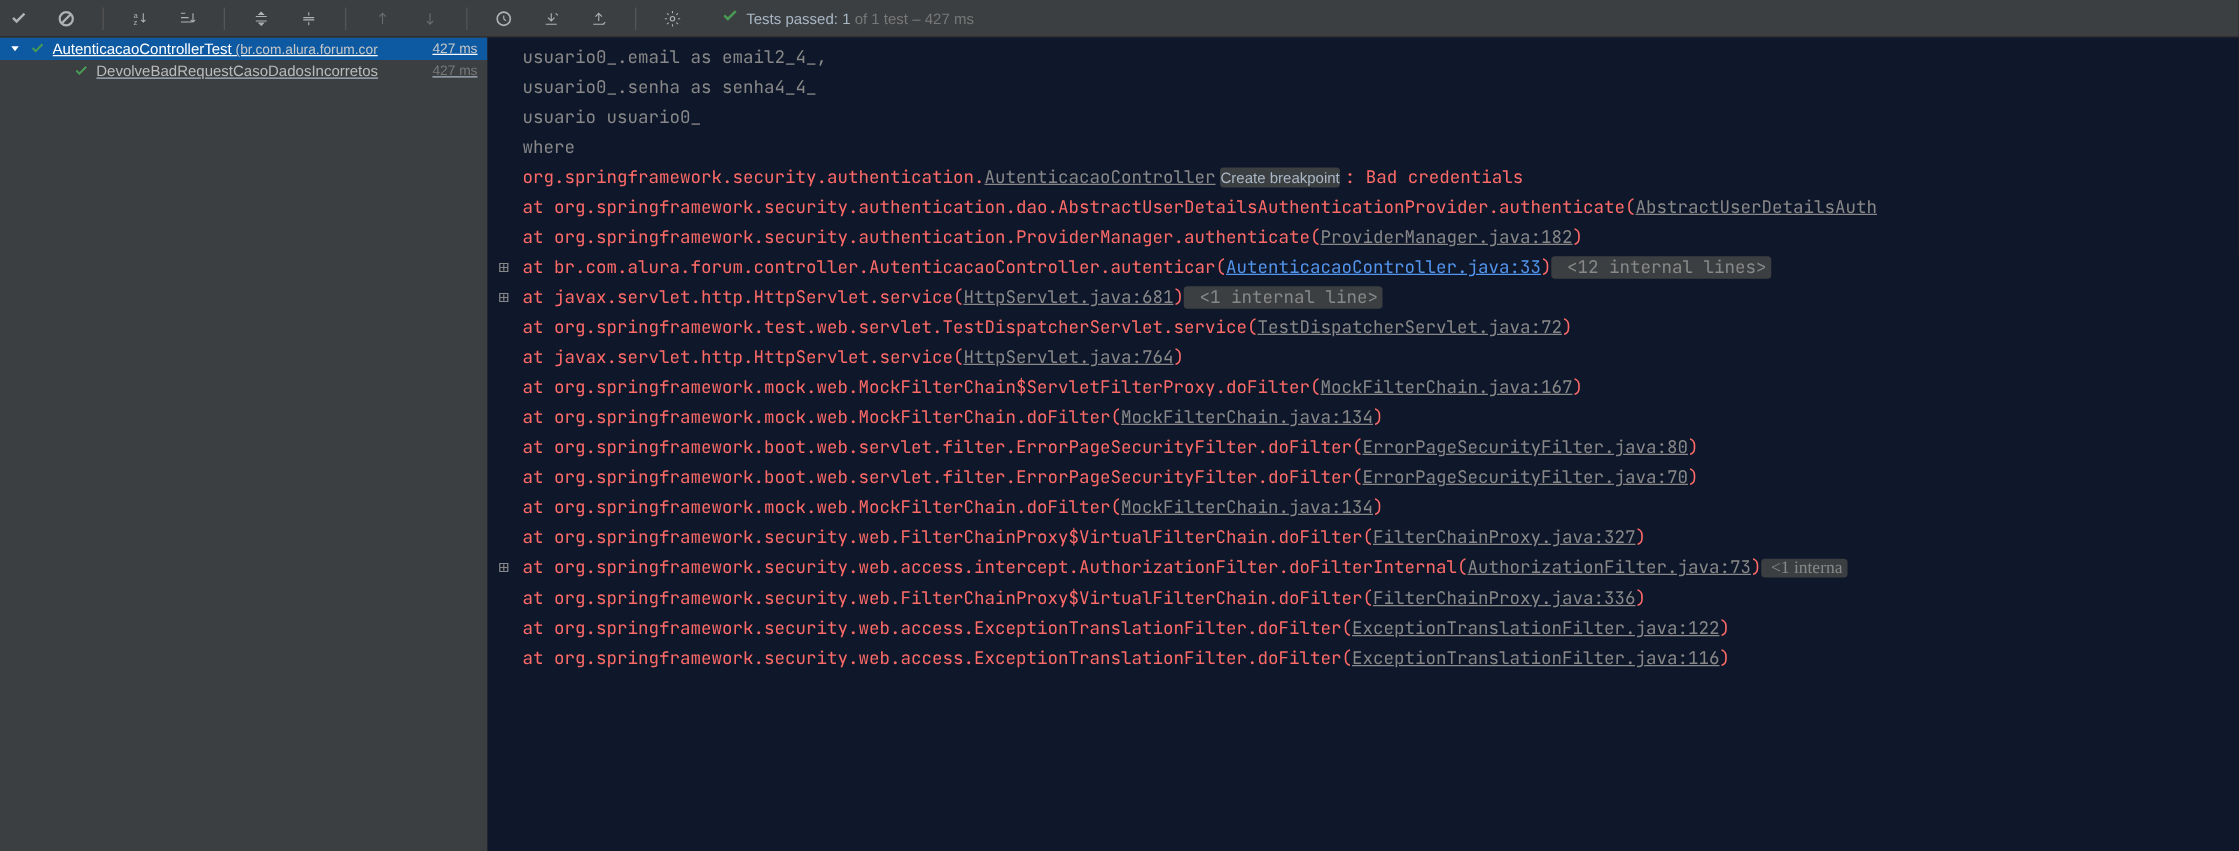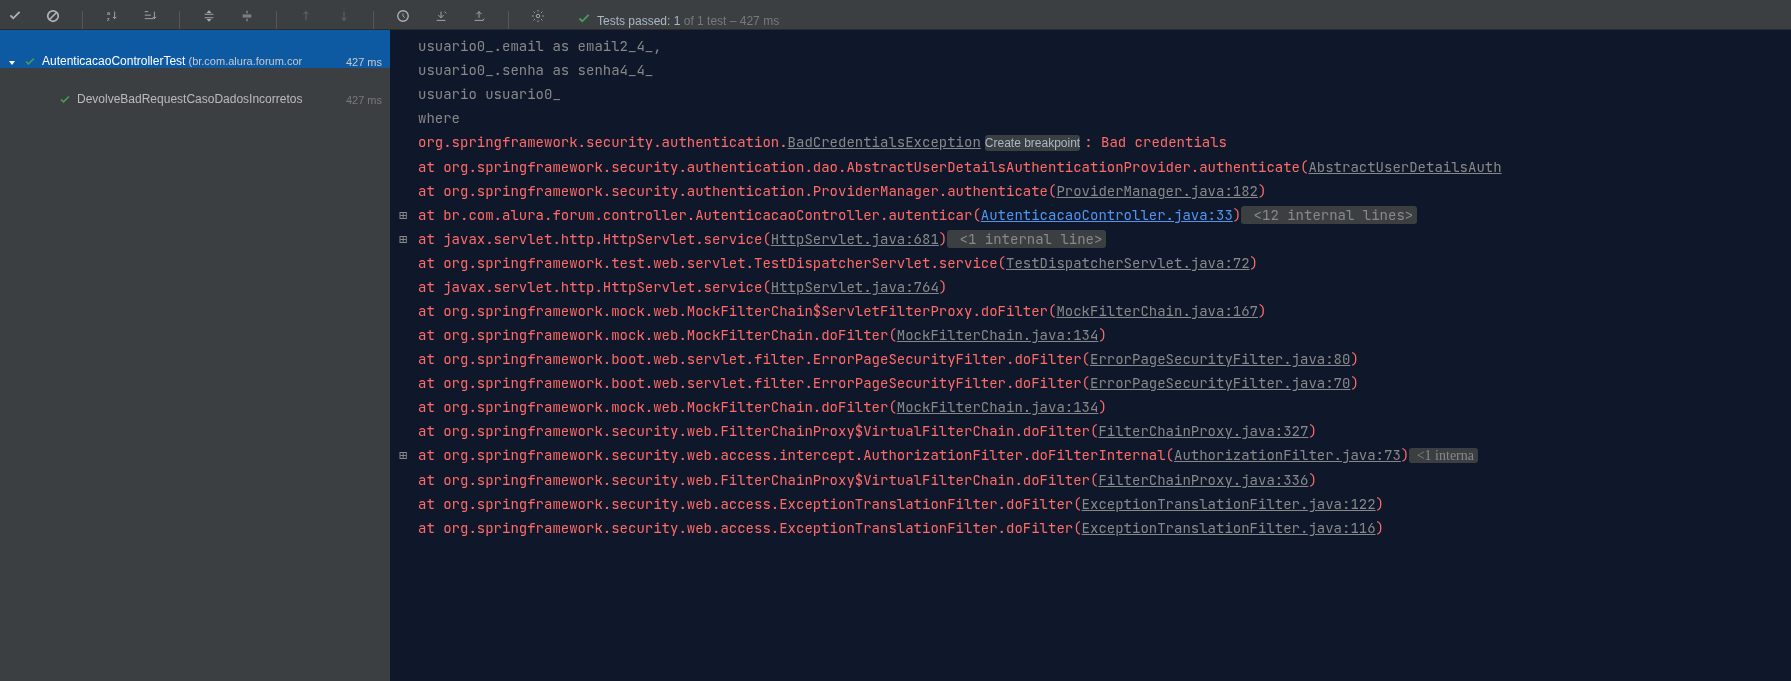--- a/index.html
+++ b/index.html
@@ -7,21 +7,21 @@
     background: #2b2b2b;
     font-family: "Segoe UI", Arial, sans-serif;
     font-size: 13px;
     color: #a9b7c6;
     overflow: hidden;
     width: 1791px;
     height: 681px;
   }
   .toolbar {
     display: flex;
-    align-items: flex-end;
+    align-items: center;
     height: 30px;
     background: #3c3f41;
     border-bottom: 1px solid #2b2b2b;
     padding: 0 2px;
     gap: 12px;
   }
   .tb-btn {
     width: 26px;
     height: 26px;
     display: flex;
@@ -52,25 +52,26 @@
     height: calc(100% - 30px);
   }
   .tree {
     width: 390px;
     background: #3c3f41;
     overflow: hidden;
     flex-shrink: 0;
   }
   .tree-row {
     display: flex;
-    align-items: flex-end;
-    height: 38px;
+    align-items: center;
+    height: 18px;
     padding-left: 6px;
     font-size: 12px;
     white-space: nowrap;
+    text-decoration: underline;
   }
   .tree-row.selected {
     background: #0d5aa3;
     color: #fff;
   }
   .tree-row .chev { width: 12px; display:inline-flex; justify-content:center; }
   .tree-row .ico { width: 16px; display:inline-flex; justify-content:center; align-items:center; margin: 0 4px; }
   .tree-row .ok svg { fill: #499c54; }
   .tree-row .label { flex: 1; overflow:hidden; text-overflow: ellipsis; }
   .tree-row .suffix { color: #787878; font-size: 11px; }
@@ -228,21 +229,21 @@
     </div>
   </div>
 
   <div class="console">
     <div class="line sql">        usuario0_.email as email2_4_,</div>
     <div class="line sql">        usuario0_.senha as senha4_4_ </div>
     <div class="line sql">        usuario usuario0_ </div>
     <div class="line sql">    where</div>
 
     <div class="line">
-      <span class="err">org.springframework.security.authentication.</span><span class="lnkg">BadCredentialsException</span><span class="btn-pill">Create breakpoint</span><span class="err">: Bad credentials</span>
+      <span class="err">org.springframework.security.authentication.</span><span class="lnkg">AutenticacaoController</span><span class="btn-pill">Create breakpoint</span><span class="err">: Bad credentials</span>
     </div>
 
     <div class="line"><span class="err">	at org.springframework.security.authentication.dao.AbstractUserDetailsAuthenticationProvider.authenticate(</span><span class="lnkg">AbstractUserDetailsAuth</span></div>
     <div class="line"><span class="err">	at org.springframework.security.authentication.ProviderManager.authenticate(</span><span class="lnkg">ProviderManager.java:182</span><span class="err">)</span></div>
     <div class="line" style="position:relative;"><span class="gutter-exp">⊞</span><span class="err">	at br.com.alura.forum.controller.AutenticacaoController.autenticar(</span><span class="lnk">AutenticacaoController.java:33</span><span class="err">)</span><span class="dim" style="background:#3c3f41;padding:0 4px;border-radius:3px;"> &lt;12 internal lines&gt;</span></div>
     <div class="line" style="position:relative;"><span class="gutter-exp">⊞</span><span class="err">	at javax.servlet.http.HttpServlet.service(</span><span class="lnkg">HttpServlet.java:681</span><span class="err">)</span><span class="dim" style="background:#3c3f41;padding:0 4px;border-radius:3px;"> &lt;1 internal line&gt;</span></div>
     <div class="line"><span class="err">	at org.springframework.test.web.servlet.TestDispatcherServlet.service(</span><span class="lnkg">TestDispatcherServlet.java:72</span><span class="err">)</span></div>
     <div class="line"><span class="err">	at javax.servlet.http.HttpServlet.service(</span><span class="lnkg">HttpServlet.java:764</span><span class="err">)</span></div>
     <div class="line"><span class="err">	at org.springframework.mock.web.MockFilterChain$ServletFilterProxy.doFilter(</span><span class="lnkg">MockFilterChain.java:167</span><span class="err">)</span></div>
     <div class="line"><span class="err">	at org.springframework.mock.web.MockFilterChain.doFilter(</span><span class="lnkg">MockFilterChain.java:134</span><span class="err">)</span></div>

